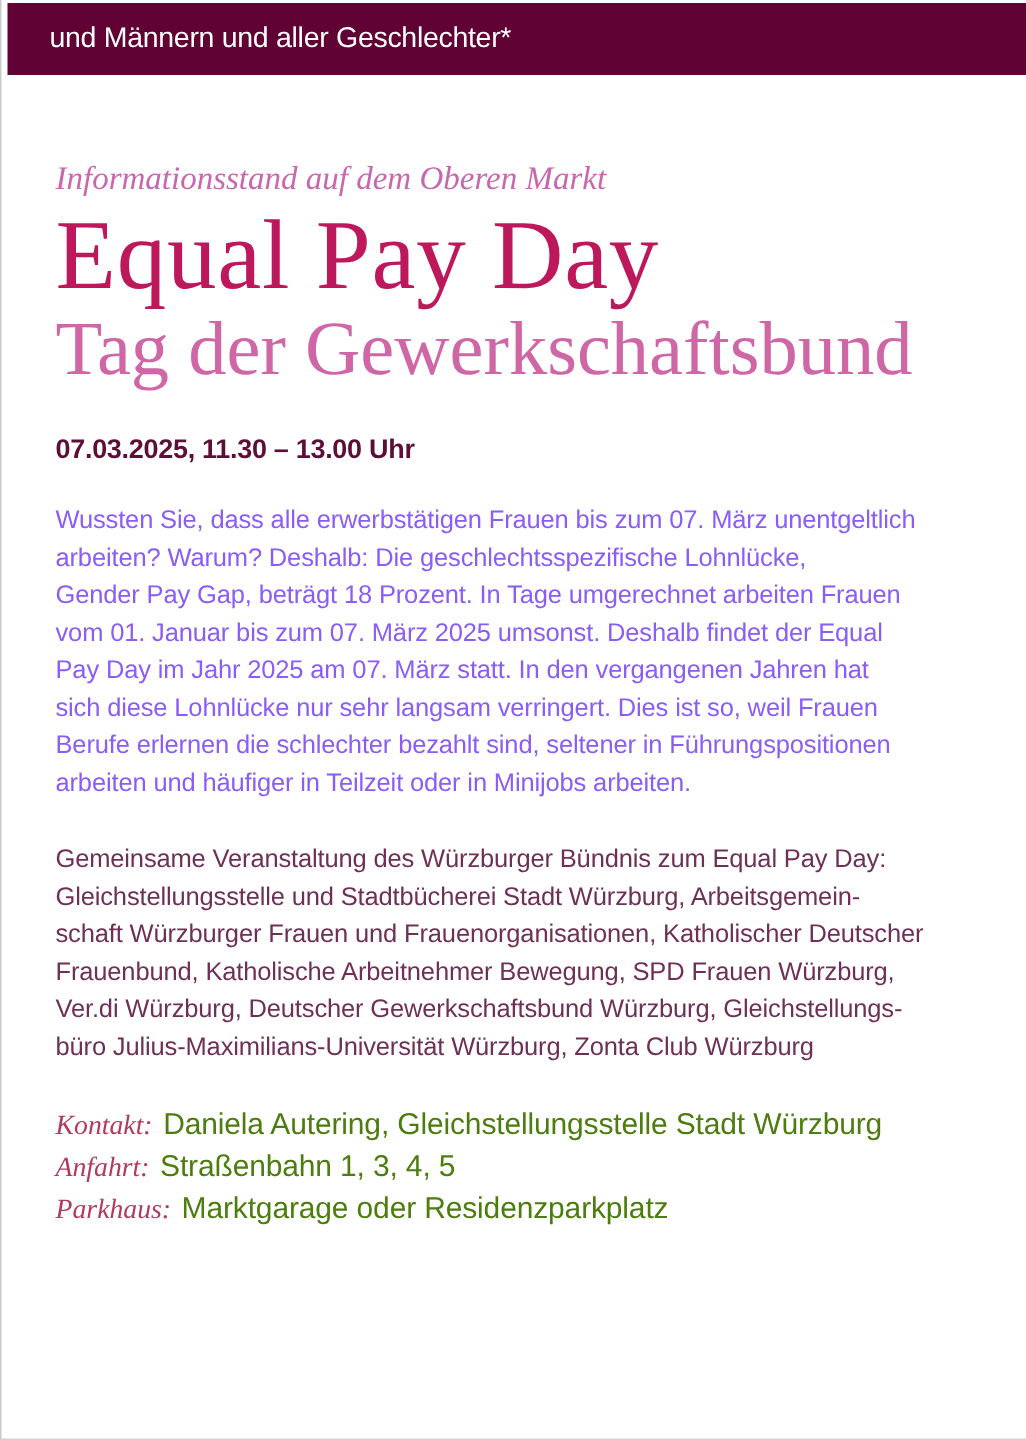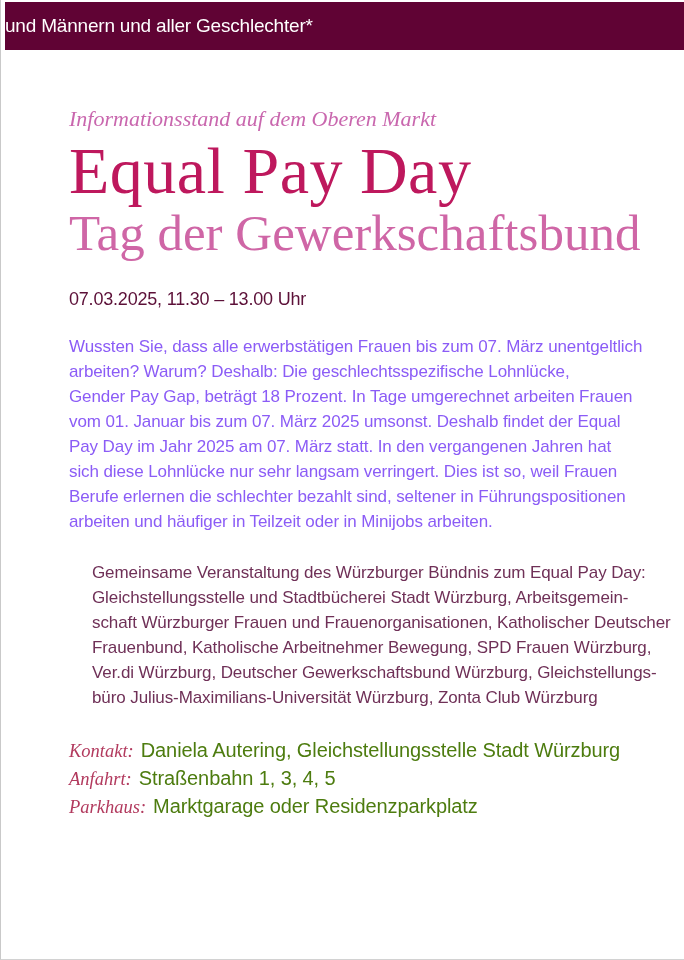--- a/index.html
+++ b/index.html
@@ -20,34 +20,35 @@
   }
   .topbar {
     position: absolute;
     top: 2px;
     left: 4px;
     right: 0;
     height: 48px;
     background: #600334;
     display: flex;
     align-items: center;
+    padding-left: 28px;
     box-sizing: border-box;
   }
   .topbar-text {
     color: #ffffff;
     font-size: 19px;
     font-weight: 500;
     letter-spacing: -0.2px;
   }
   .content {
     position: absolute;
     top: 50px;
     left: 0;
     right: 0;
-    padding-left: 68px;
+    padding-left: 36px;
     padding-right: 40px;
   }
   .kicker {
     margin-top: 56px;
     font-family: "Liberation Serif", serif;
     font-style: italic;
     font-size: 22px;
     line-height: 26px;
     color: #c967ae;
   }
@@ -63,39 +64,38 @@
   .subtitle {
     font-family: "Liberation Serif", serif;
     font-weight: 400;
     font-size: 51px;
     line-height: 54px;
     color: #cf66a6;
   }
   .event {
     margin-top: 26px;
     font-size: 18px;
-    font-weight: 400;
+    font-weight: 700;
     line-height: 27px;
     letter-spacing: -0.2px;
     color: #5c1038;
   }
   .para {
     white-space: pre;
     font-size: 17px;
     line-height: 25px;
     letter-spacing: -0.1px;
   }
   .para-1 {
     margin-top: 21px;
     color: #8b5cf6;
   }
   .para-2 {
     margin-top: 26px;
     color: #6f3057;
-    margin-left: 23px;
   }
   .details {
     margin-top: 27px;
   }
   .detail-row {
     line-height: 26px;
     white-space: nowrap;
   }
   .detail-label {
     font-family: "Liberation Serif", serif;

